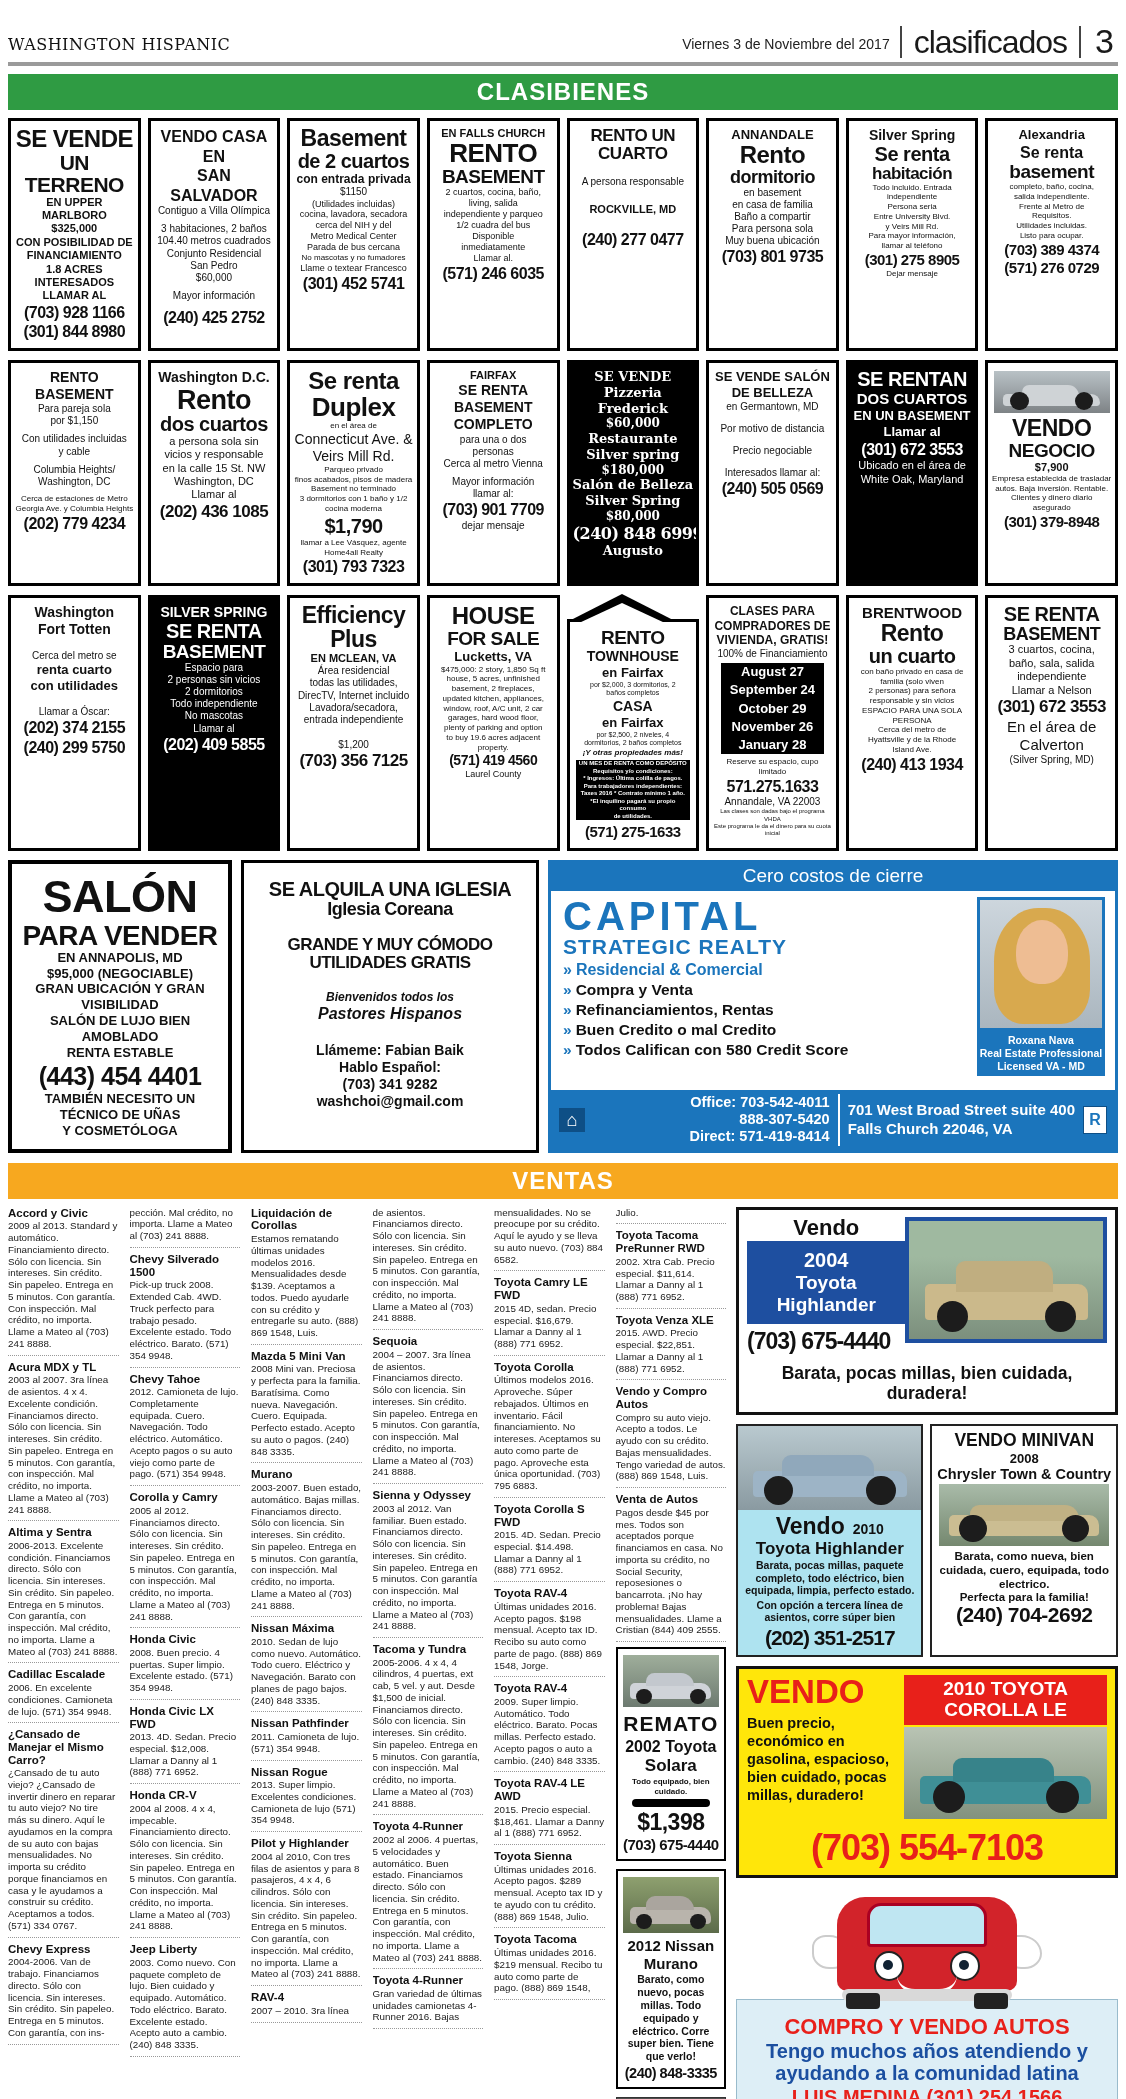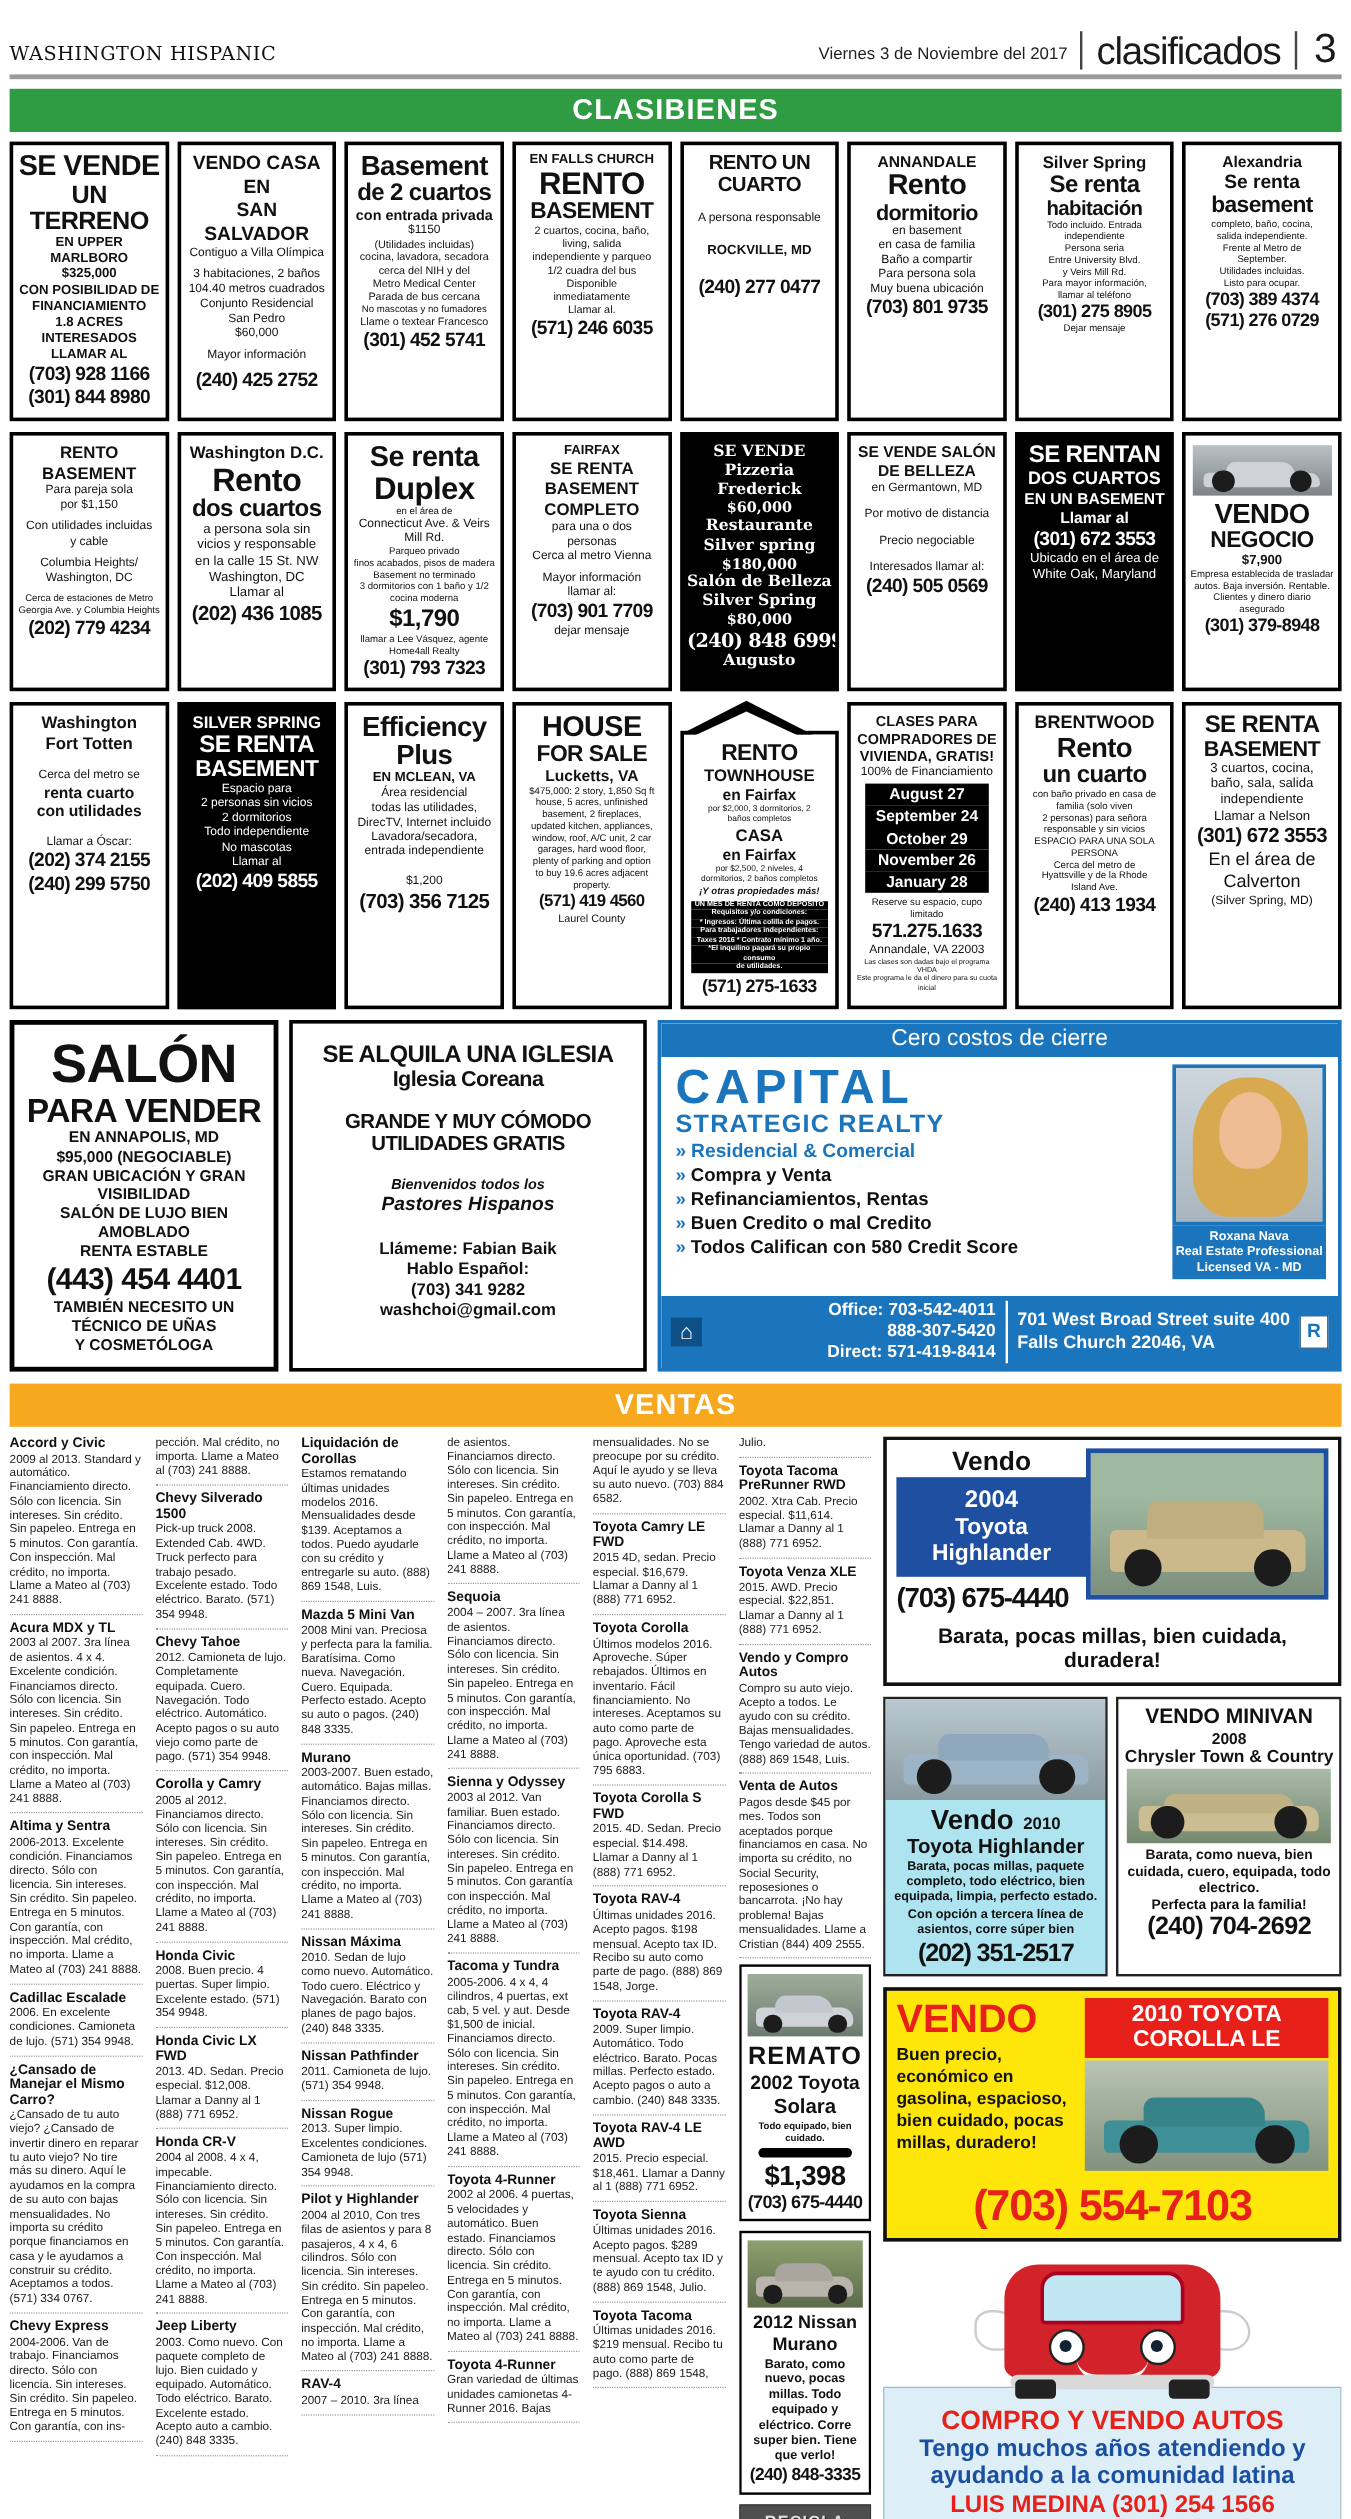--- a/index.html
+++ b/index.html
@@ -217,21 +217,21 @@
         <div class="ln phone" style="font-size: 15px; font-weight: 800;">(301) 275 8905</div>
         <div class="ln" style="font-size: 8px;">Dejar mensaje</div>
       </div>
       <div class="adbox">
         <div class="ln" style="font-size: 13px; font-weight: 800;">Alexandria</div>
         <div class="ln" style="font-size: 16px; font-weight: 800;">Se renta</div>
         <div class="ln" style="font-size: 19px; font-weight: 800; letter-spacing: -0.5px; line-height: 1.04;">basement</div>
         <div class="ln" style="font-size: 8px;">completo, baño, cocina,</div>
         <div class="ln" style="font-size: 8px;">salida independiente.</div>
         <div class="ln" style="font-size: 8px;">Frente al Metro de</div>
-        <div class="ln" style="font-size: 8px;">September.</div>
+        <div class="ln" style="font-size: 8px;">Requisitos.</div>
         <div class="ln" style="font-size: 8px;">Utilidades incluidas.</div>
         <div class="ln" style="font-size: 8px;">Listo para ocupar.</div>
         <div class="ln phone" style="font-size: 15px; font-weight: 800;">(703) 389 4374</div>
         <div class="ln phone" style="font-size: 15px; font-weight: 800;">(571) 276 0729</div>
       </div>
     </div>
   <div class="adrow">
       <div class="adbox">
         <div class="ln" style="font-size: 14px; font-weight: 800;">RENTO BASEMENT</div>
         <div class="ln" style="font-size: 10px;">Para pareja sola</div>
@@ -255,21 +255,21 @@
         <div class="ln" style="font-size: 11px;">vicios y responsable</div>
         <div class="ln" style="font-size: 11px;">en la calle 15 St. NW</div>
         <div class="ln" style="font-size: 11px;">Washington, DC</div>
         <div class="ln" style="font-size: 11px;">Llamar al</div>
         <div class="ln phone" style="font-size: 17px; font-weight: 800;">(202) 436 1085</div>
       </div>
       <div class="adbox">
         <div class="ln" style="font-size: 24px; font-weight: 800; letter-spacing: -0.5px; line-height: 1.04;">Se renta</div>
         <div class="ln" style="font-size: 26px; font-weight: 800; letter-spacing: -0.5px; line-height: 1.04;">Duplex</div>
         <div class="ln" style="font-size: 8px;">en el área de</div>
-        <div class="ln" style="font-size: 10px;">Connecticut Ave. &amp; Veirs Mill Rd.</div>
+        <div class="ln" style="font-size: 14px;">Connecticut Ave. &amp; Veirs Mill Rd.</div>
         <div class="ln" style="font-size: 8px;">Parqueo privado</div>
         <div class="ln" style="font-size: 8px;">finos acabados, pisos de madera</div>
         <div class="ln" style="font-size: 8px;">Basement no terminado</div>
         <div class="ln" style="font-size: 8px;">3 dormitorios con 1 baño y 1/2</div>
         <div class="ln" style="font-size: 8px;">cocina moderna</div>
         <div class="ln phone" style="font-size: 20px; font-weight: 800;">$1,790</div>
         <div class="ln" style="font-size: 8px;">llamar a Lee Vásquez, agente</div>
         <div class="ln" style="font-size: 8px;">Home4all Realty</div>
         <div class="ln phone" style="font-size: 16px; font-weight: 800;">(301) 793 7323</div>
       </div>

